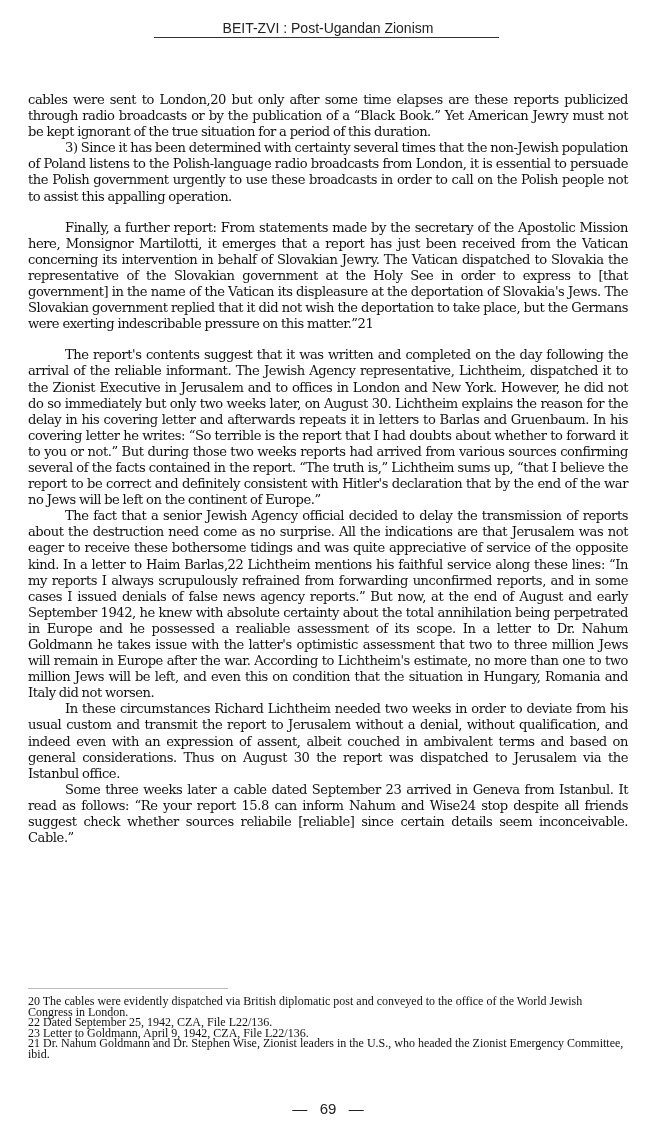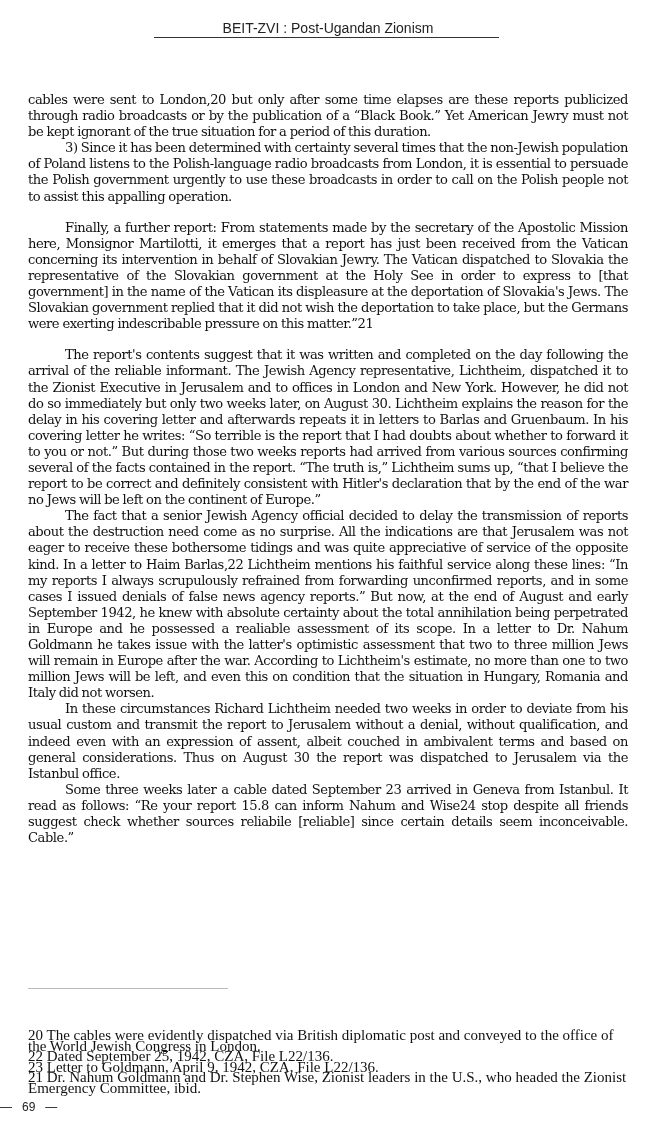--- a/index.html
+++ b/index.html
@@ -19,26 +19,26 @@
     }
     .body-text p { margin: 0; text-align: justify; text-indent: 37px; }
     .body-text p.noindent { text-indent: 0; }
     .body-text p.gap { margin-top: 15px; }
     .footnote-rule {
       position: absolute; top: 988px; left: 28px; width: 200px; height: 0;
       border-top: 1px solid #bbb;
     }
     .footnotes {
       position: absolute; top: 996px; left: 28px; width: 600px;
-      font-family: "Liberation Serif", serif; font-size: 15px; line-height: 10.6px; color: #111; margin-top: 34px;
+      font-family: "Liberation Serif", serif; font-size: 12px; line-height: 10.6px; color: #111;
     }
     .footnotes div { margin: 0; }
     .page-number {
-      position: absolute; top: 1100px; left: 0; width: 656px; 
-      font-family: "Liberation Sans", sans-serif; font-size: 12px; color: #222;
+      position: absolute; top: 1100px; left: 0; width: 656px; text-align: center;
+      font-family: "Liberation Sans", sans-serif; font-size: 15px; color: #222;
     }
   </style>
 </head>
 <body>
 
 <div class="header">BEIT-ZVI : Post-Ugandan Zionism</div>
 <div class="header-rule"></div>
 
 <div class="body-text">
   <p class="noindent">cables were sent to London,20 but only after some time elapses are these reports publicized through radio broadcasts or by the publication of a “Black Book.” Yet American Jewry must not be kept ignorant of the true situation for a period of this duration.</p>

